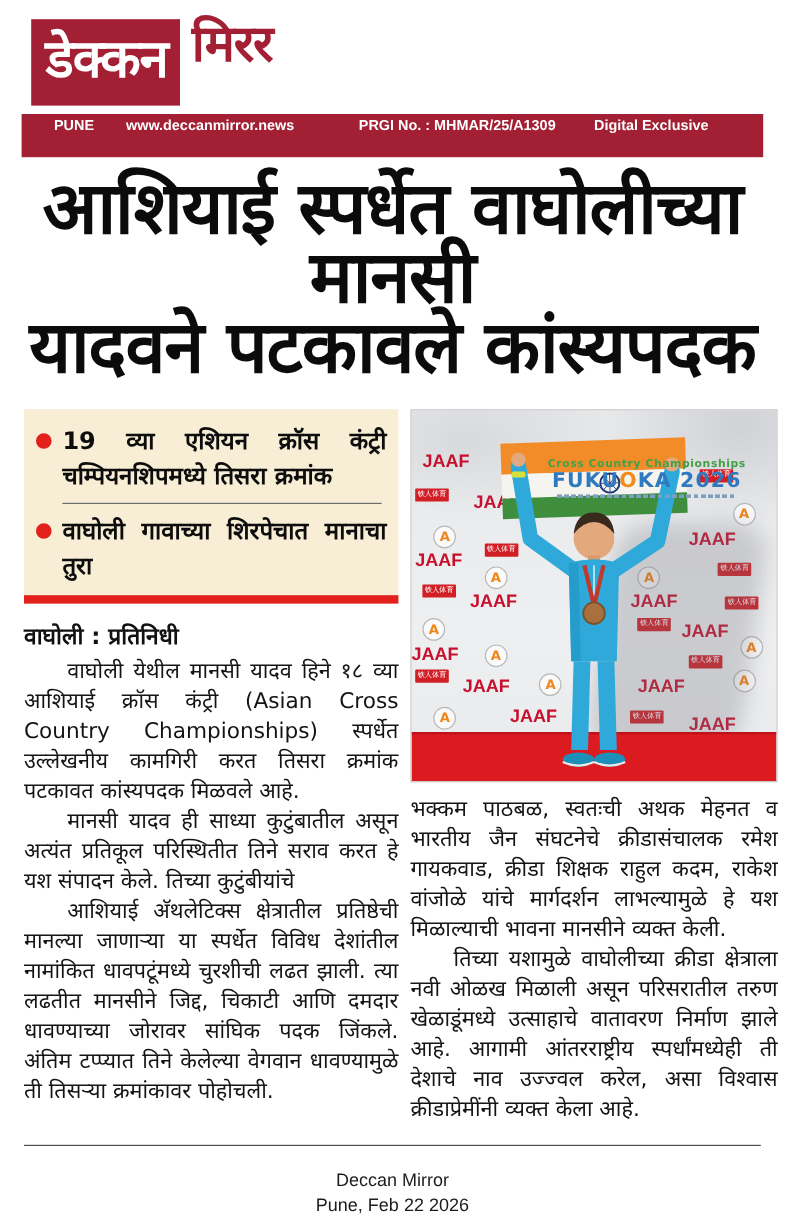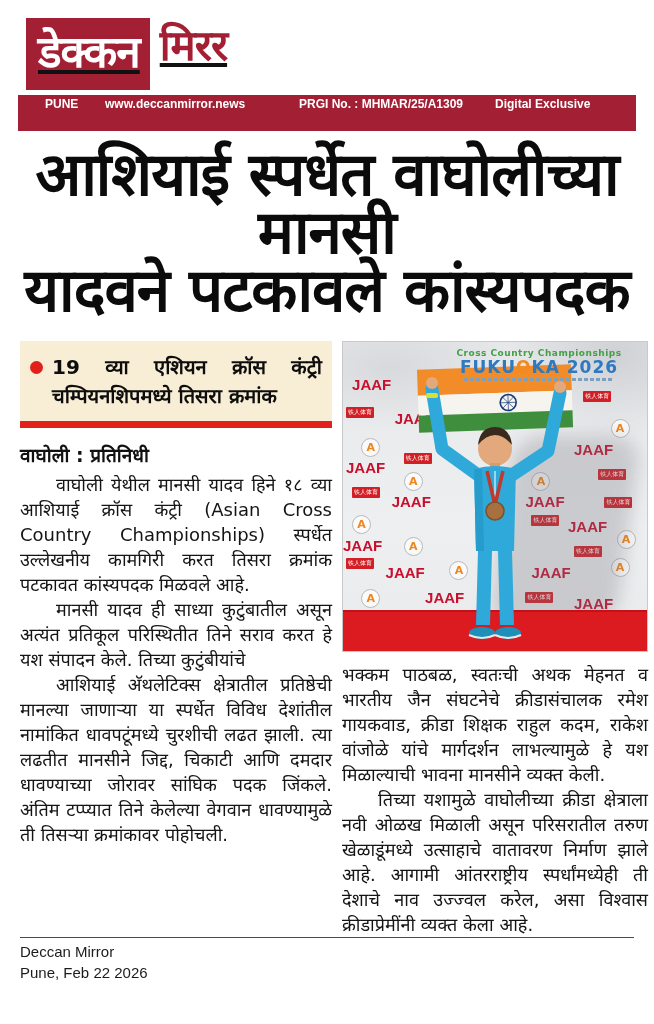--- a/index.html
+++ b/index.html
@@ -1,21 +1,21 @@
 <!DOCTYPE html>
 <html><head>
 <meta charset="utf-8">
 <style>
   * { margin:0; padding:0; box-sizing:border-box; }
   html,body { width:654px; background:#ffffff; }
   body { font-family:"DejaVu Sans","Liberation Sans",sans-serif; color:#111; overflow:hidden; }
   .page { width:654px; height:1024px; padding:16px 8px 0 20px; position:relative; background:#fff; }
 
   
-  .logo-row { display:flex; align-items:center; height:76px; margin-left:6px;text-decoration:underline; }
+  .logo-row { display:flex; align-items:flex-start; height:76px; margin-left:6px; }
   .logo-box { background:var(--brand-red); color:#fff; font-weight:bold; font-size:44px;
               line-height:1; padding:12px 10px 16px 12px; letter-spacing:-1px; }
   .logo-rest { color:var(--brand-red); font-weight:bold; font-size:42px; line-height:1;
                padding:0 0 16px 10px; letter-spacing:-1px; }
   .info-bar { position:relative; margin:3px 10px 0 -2px; height:36px; background:var(--brand-red); }
   .info-bar span { position:absolute; top:2px; color:#fff; font-size:12px; font-weight:bold;
                    font-family:"Liberation Sans",sans-serif; white-space:nowrap; }
   .ib-city { left:27px; }
   .ib-site { left:87px; }
   .ib-prgi { left:281px; }
@@ -59,29 +59,29 @@
              border-radius:1px; display:inline-block; height:11px; overflow:hidden; }
   .bp-circle { width:19px; height:19px; border-radius:50%; background:#fafafa; border:1px solid #b9b9b9;
                color:#f08519; font-weight:bold; font-size:11px; text-align:center; line-height:17px;
                display:inline-block; }
   .photo-shadow { position:absolute; top:30%; left:52%; width:42%; height:62%;
                   background:rgba(110,112,122,0.28); filter:blur(9px);
                   transform:skewX(-8deg); border-radius:30px; }
   .carpet { position:absolute; left:0; right:0; bottom:0; height:41px; background:#dc1b21;
             border-top:2px solid #c0121a; }
   .banner { position:absolute; top:6px; left:96px; width:200px; text-align:center; z-index:3; }
-  .banner-top { font-size:9px; font-weight:bold; color:#43a047; letter-spacing:0.5px; }
+  .banner-top { font-size:9px; font-weight:bold; color:#43a047; letter-spacing:0.5px;margin-top:34px; }
   .banner-main { font-size:17px; font-weight:bold; color:#2e79c0; letter-spacing:1px; line-height:18px; }
   .banner-main .o { color:#f28b1e; }
   .banner-sub { margin:2px auto 0 auto; width:150px; height:3px;
                 background:repeating-linear-gradient(90deg,#7d9fc0 0 4px,rgba(0,0,0,0) 4px 6px); }
   .athlete { position:absolute; left:50%; bottom:6px; transform:translateX(-50%); z-index:2; }
 
   
-  .footer { margin:0 12px 0 0; border-top:1px solid #4a4a4a; padding-top:3px; text-align:left; }
+  .footer { margin:17px 12px 0 0; border-top:1px solid #4a4a4a; padding-top:18px; text-align:center; }
   .credit { font-size:15px; line-height:21px; color:#1c1c1c; font-family:"Liberation Sans",sans-serif; }
 
   :root { --brand-red:#a31f33; --accent-red:#e2211c; --cream:#f8edd5; }
 </style>
 </head>
 <body>
 
 <div class="page">
 
   <header>
@@ -105,20 +105,24 @@
   <div class="columns">
 
     <div class="col-left">
       <div class="highlight-box">
 
           <div class="hl-item">
             <span class="dot"></span>
             <span class="hl-text">19 व्या एशियन क्रॉस कंट्री चम्पियनशिपमध्ये तिसरा क्रमांक</span>
           </div>
 
+          <div class="hl-item">
+            <span class="dot"></span>
+            <span class="hl-text">वाघोली गावाच्या शिरपेचात मानाचा तुरा</span>
+          </div>
         </div>
       <p class="dateline">वाघोली : प्रतिनिधी</p>
       <div>
 
           <p class="para">वाघोली येथील मानसी यादव हिने १८ व्या आशियाई क्रॉस कंट्री (Asian Cross Country Championships) स्पर्धेत उल्लेखनीय कामगिरी करत तिसरा क्रमांक पटकावत कांस्यपदक मिळवले आहे.</p>
 
           <p class="para">मानसी यादव ही साध्या कुटुंबातील असून अत्यंत प्रतिकूल परिस्थितीत तिने सराव करत हे यश संपादन केले. तिच्या कुटुंबीयांचे</p>
 
           <p class="para">आशियाई अ‍ॅथलेटिक्स क्षेत्रातील प्रतिष्ठेची मानल्या जाणाऱ्या या स्पर्धेत विविध देशांतील नामांकित धावपटूंमध्ये चुरशीची लढत झाली. त्या लढतीत मानसीने जिद्द, चिकाटी आणि दमदार धावण्याच्या जोरावर सांघिक पदक जिंकले. अंतिम टप्प्यात तिने केलेल्या वेगवान धावण्यामुळे ती तिसऱ्या क्रमांकावर पोहोचली.</p>
         </div>

